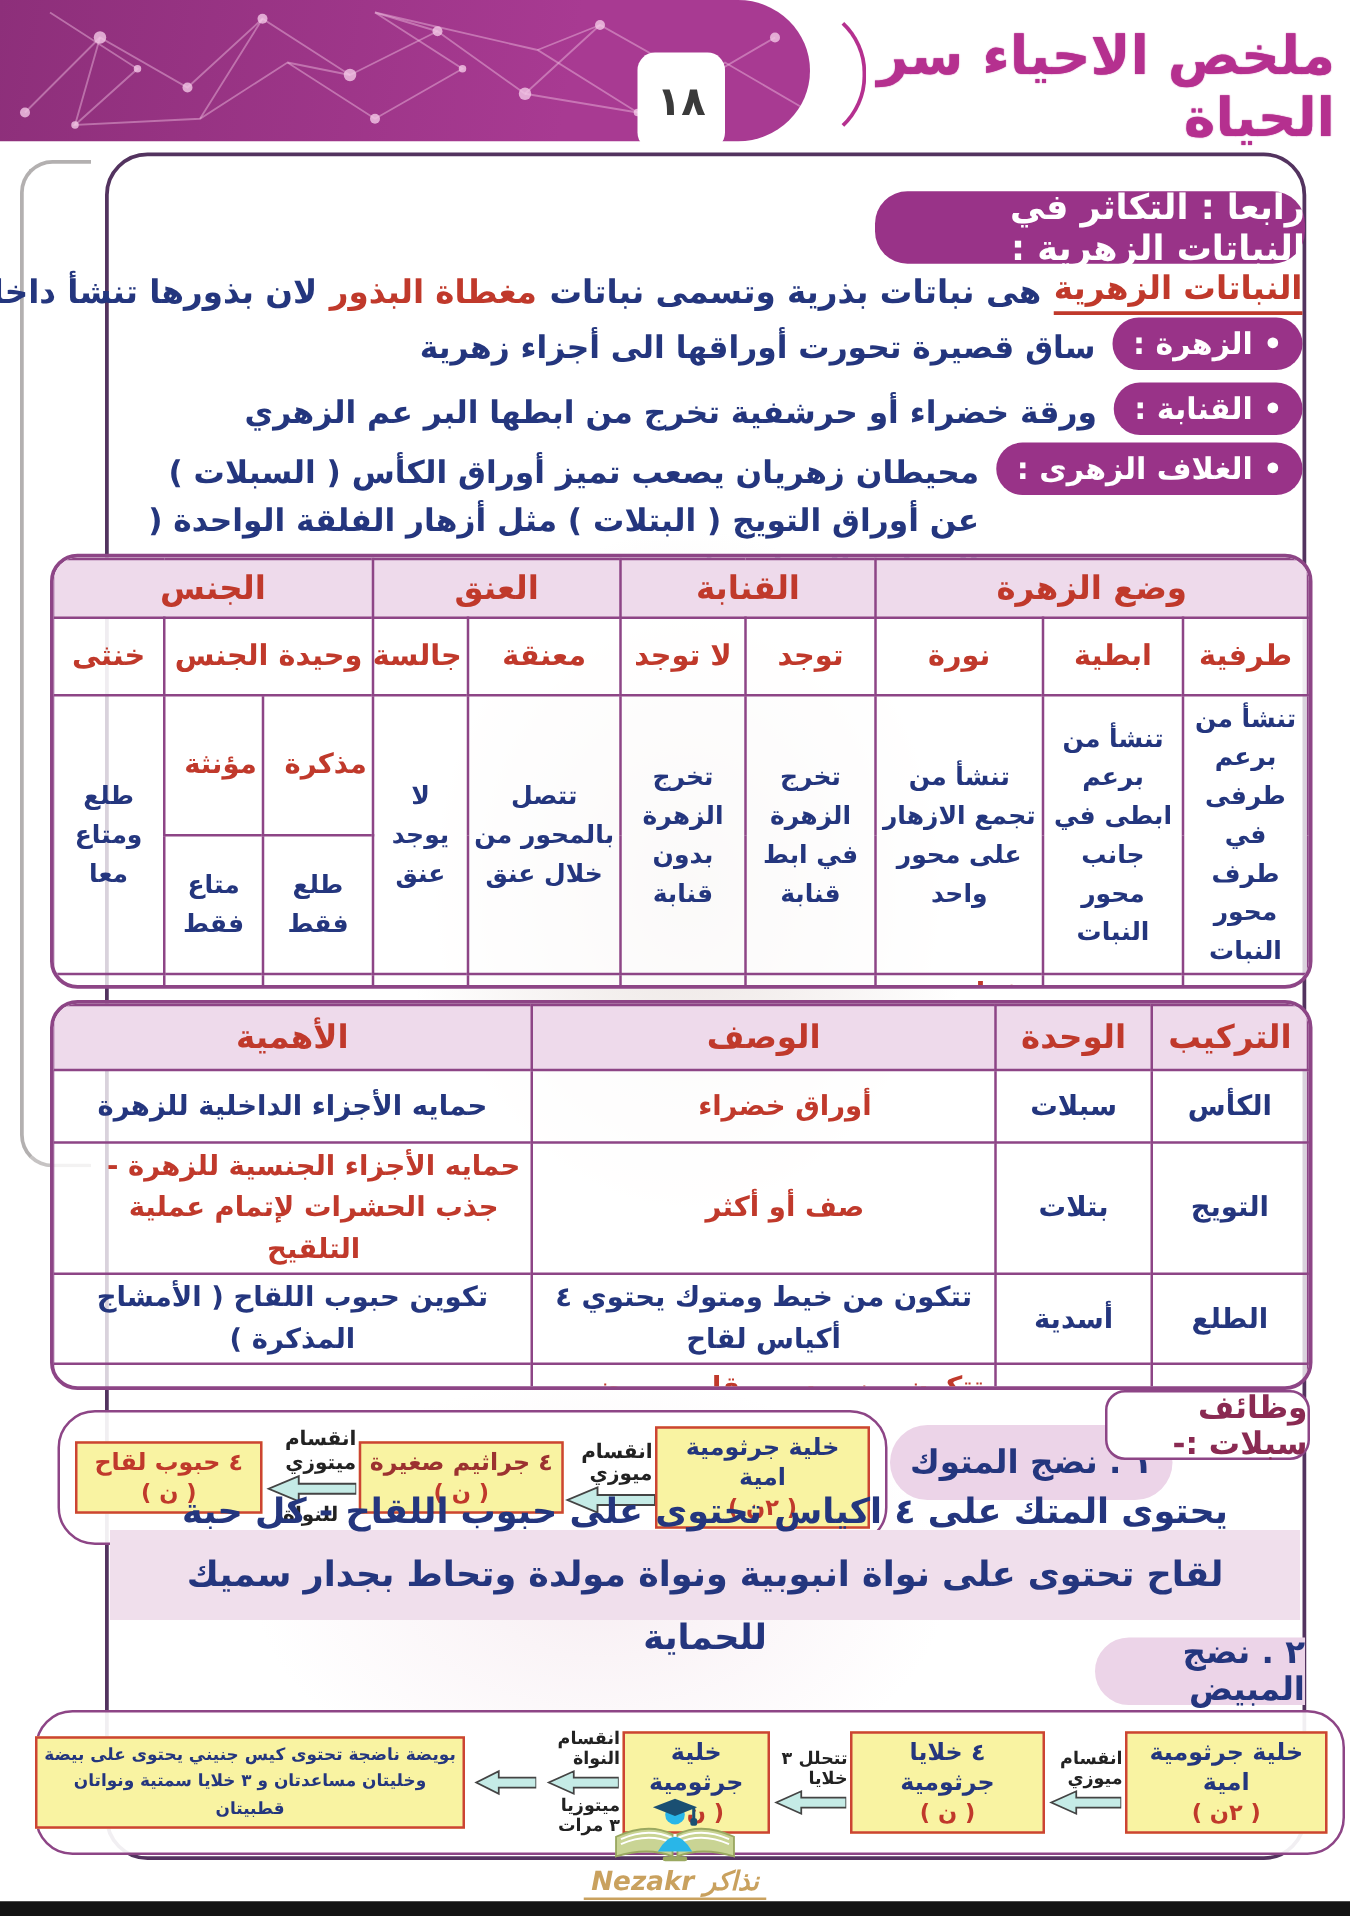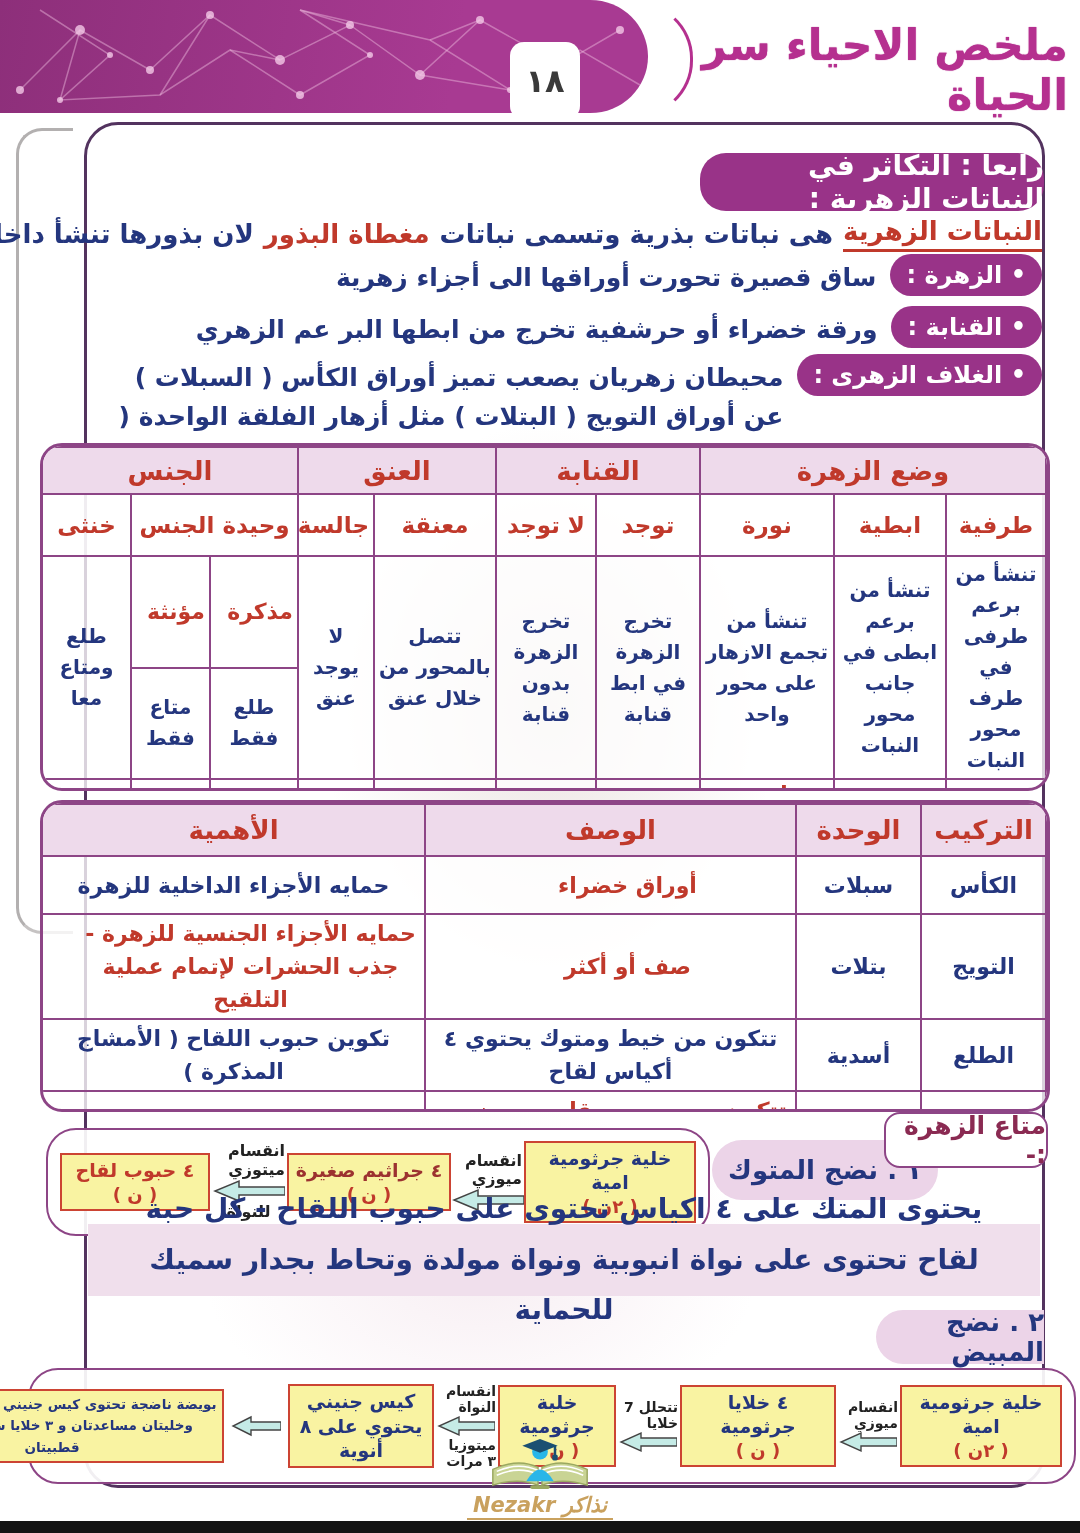--- a/index.html
+++ b/index.html
@@ -295,21 +295,21 @@
     <tr style="height:61px">
       <td class="c-blue">المتاع</td>
       <td class="c-blue">كرابل</td>
       <td class="c-red">تتكون من ميسم وقلم ومبيض به البويضات</td>
       <td class="c-blue">انتاج البويضات ( الأمشاج المؤنثة )</td>
     </tr>
   </tbody>
     </table>
 </div>
 
-<div class="abs func-head">متاع الزهرة :-</div>
+<div class="abs func-head">وظائف سبلات :-</div>
 <div class="abs step-badge" style="left:712px;top:1140px;width:226px;height:60px;border-radius:30px;">١ . نضج المتوك</div>
 
 <div class="abs flow-wrap" style="left:46px;top:1128px;width:636px;height:92px;">
   <div class="fbox" style="width:158px">
     <span class="nm">خلية جرثومية امية</span>
     <span class="pl">( ٢ن )</span>
   </div>
   <div class="arrow-wrap">
     <span>انقسام ميوزي</span>
     <svg class="arrow-svg" width="72" height="24" viewBox="0 0 72 24">
@@ -348,39 +348,36 @@
     <svg class="arrow-svg" width="58" height="22" viewBox="0 0 58 22">
       <polygon points="58,7 22,7 22,2 2,11 22,20 22,15 58,15" fill="var(--c-arrow)" stroke="#444" stroke-width="1.4"></polygon>
     </svg>
     <span></span>
   </div>
   <div class="fbox" style="width:142px">
     <span class="nm">٤ خلايا جرثومية</span>
     <span class="pl">( ن )</span>
   </div>
   <div class="arrow-wrap" style="font-size:14px">
-    <span>تتحلل 7 خلايا</span>
+    <span>تتحلل ٣ خلايا</span>
     <svg class="arrow-svg" width="58" height="22" viewBox="0 0 58 22">
       <polygon points="58,7 22,7 22,2 2,11 22,20 22,15 58,15" fill="var(--c-arrow)" stroke="#444" stroke-width="1.4"></polygon>
     </svg>
     <span></span>
   </div>
   <div class="fbox" style="width:104px">
     <span class="nm">خلية جرثومية</span>
     <span class="pl">( ن )</span>
   </div>
   <div class="arrow-wrap" style="font-size:14px">
     <span>انقسام النواة</span>
     <svg class="arrow-svg" width="58" height="22" viewBox="0 0 58 22">
       <polygon points="58,7 22,7 22,2 2,11 22,20 22,15 58,15" fill="var(--c-arrow)" stroke="#444" stroke-width="1.4"></polygon>
     </svg>
     <span>ميتوزيا ٣ مرات</span>
-  </div>
-  <div class="fbox" style="width:132px">
-    <span class="nm">كيس جنيني يحتوي على ٨ أنوية</span>
   </div>
   <div class="arrow-wrap">
     <svg class="arrow-svg" width="50" height="22" viewBox="0 0 50 22">
       <polygon points="50,7 20,7 20,2 2,11 20,20 20,15 50,15" fill="var(--c-arrow)" stroke="#444" stroke-width="1.4"></polygon>
     </svg>
   </div>
   <div class="fbox" style="width:330px">
     <span class="nm" style="font-size:13.5px;line-height:1.6">بويضة ناضجة تحتوى كيس جنيني يحتوى على بيضة وخليتان مساعدتان و ٣ خلايا سمتية ونواتان قطبيتان</span>
   </div>
 </div>

